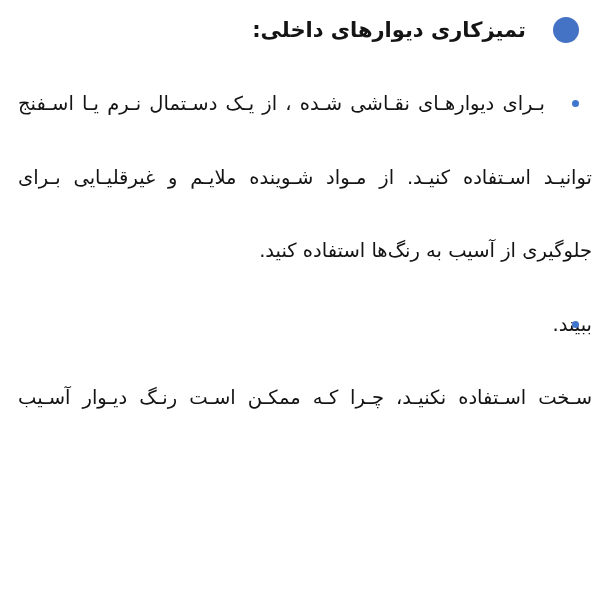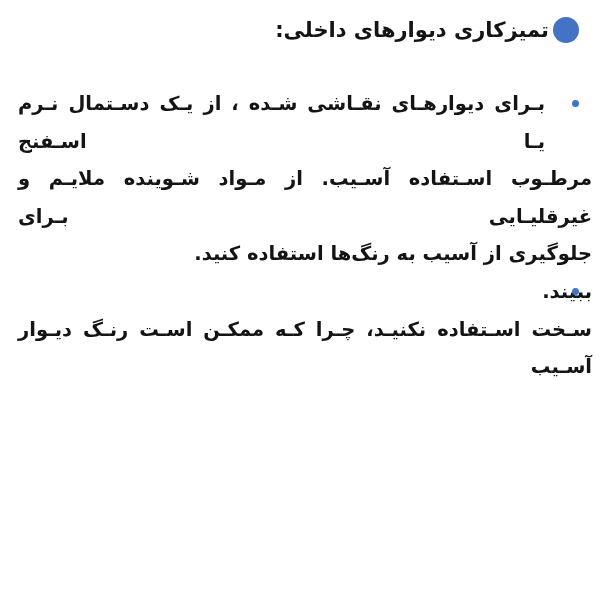--- a/index.html
+++ b/index.html
@@ -9,21 +9,21 @@
     background: #ffffff;
     font-family: "DejaVu Sans", sans-serif;
     overflow: hidden;
   }
   .page { width: 604px; height: 610px; position: relative; }
 
   .title-row {
     direction: rtl;
     display: flex;
     align-items: center;
-    gap: 4px;
+    gap: 27px;
     padding: 16px 25px 0 0;
   }
   .big-dot {
     width: 26px; height: 26px;
     border-radius: 50%;
     background: var(--accent);
     flex: 0 0 auto;
   }
   .page-title {
     font-size: 21px;
@@ -41,24 +41,25 @@
   .dot {
     position: absolute;
     right: 13px;
     top: 15px;
     width: 7px; height: 7px;
     border-radius: 50%;
     background: var(--dot);
   }
   .line {
     font-size: 19.5px;
-    font-weight: 700;
+    font-weight: 400;
     color: var(--text);
     line-height: 37.6px;
     white-space: normal;
+    margin-top: 36px;
   }
   .line.justify {
     text-align: justify;
     text-align-last: justify;
   }
   .line.first { padding-right: 47px; }
   .line.final { text-align: left; text-align-last: right; }
 </style>
 </head>
 <body>
@@ -68,21 +69,21 @@
   <div class="title-row">
     <span class="big-dot"></span>
     <h1 class="page-title">تمیزکاری دیوارهای داخلی:</h1>
   </div>
 
   <div class="content">
 
     <div class="bullet">
       <span class="dot"></span>
       <div class="line first justify">بـرای دیوارهـای نقـاشی شـده ، از یـک دسـتمال نـرم یـا اسـفنج</div>
-      <div class="line justify">مرطـوب اسـتفاده آسـیب. از مـواد شـوینده ملایـم و غیرقلیـایی بـرای</div>
+      <div class="line justify">توانیـد اسـتفاده کنیـد. از مـواد شـوینده ملایـم و غیرقلیـایی بـرای</div>
       <div class="line final">جلوگیری از آسیب به رنگ‌ها استفاده کنید.</div>
     </div>
 
     <div class="bullet">
       <span class="dot"></span>
       <div class="line final">ببیند.</div>
       <div class="line justify">سـخت اسـتفاده نکنیـد، چـرا کـه ممکـن اسـت رنـگ دیـوار آسـیب</div>
     </div>
 
 

